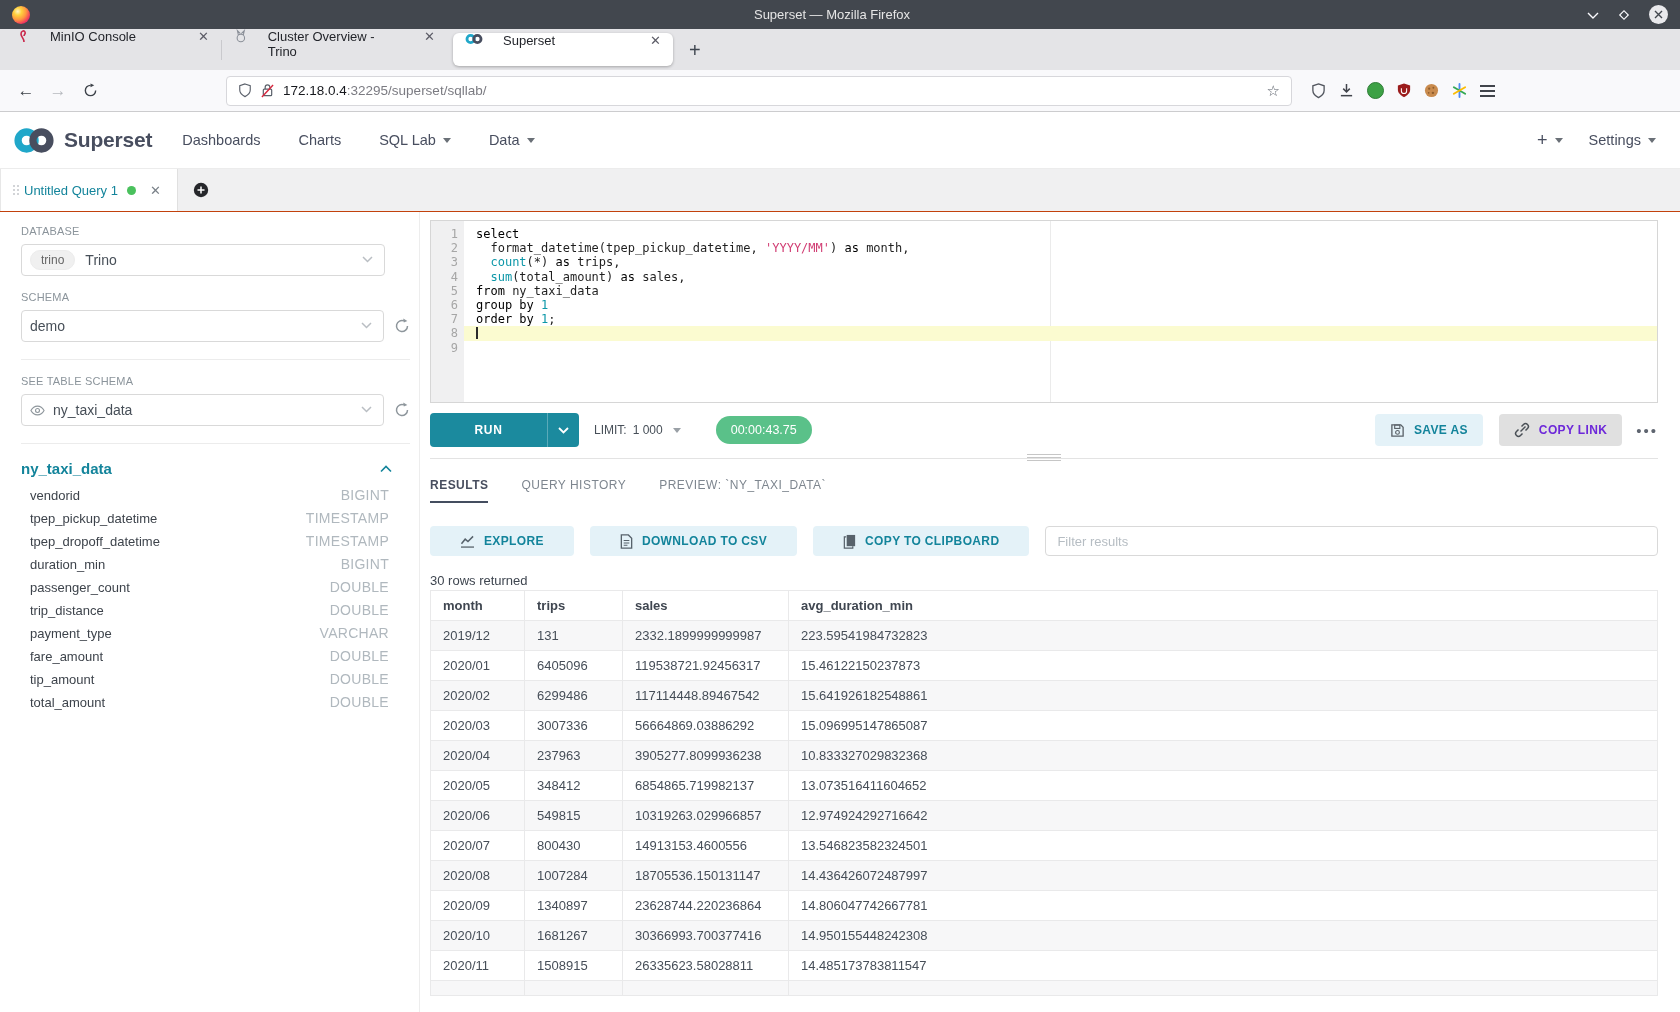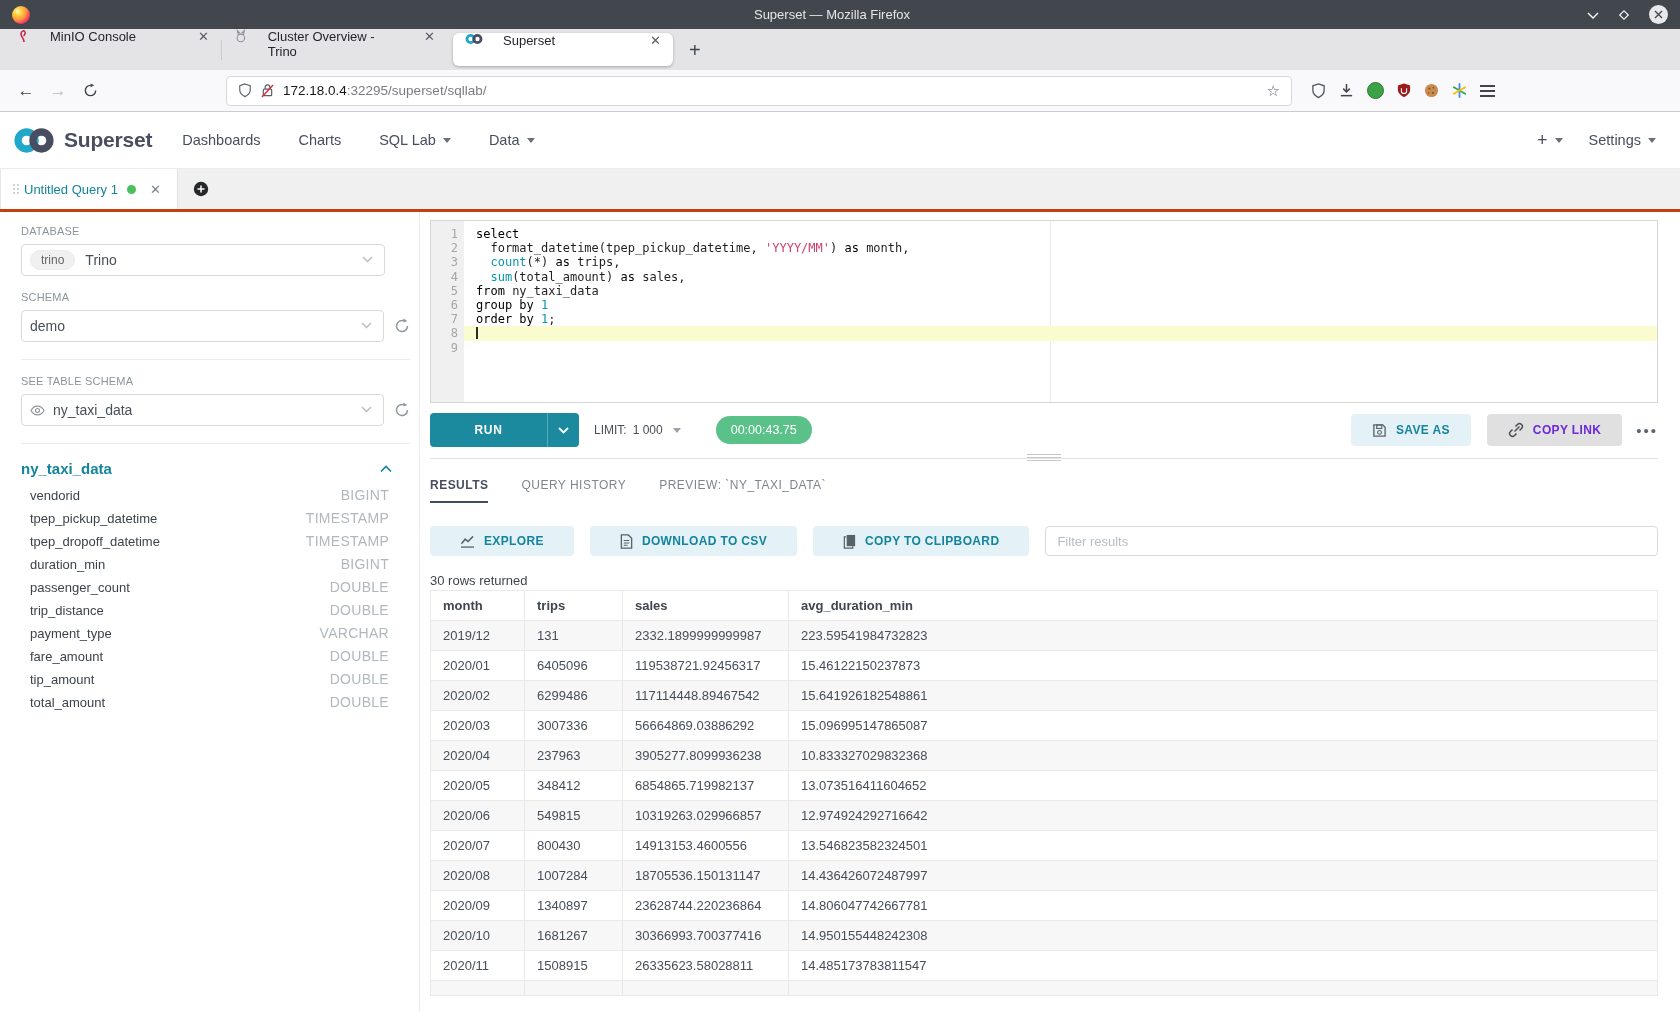--- a/index.html
+++ b/index.html
@@ -39,21 +39,21 @@
   .ssnav{height:57px;display:flex;align-items:center;padding:0 24px 0 12px;background:#fff;border-bottom:1px solid #ececec;box-sizing:border-box}
   .brand{display:flex;align-items:center;gap:8px}
   .brand-name{font-size:21px;font-weight:700;color:#484e5f;letter-spacing:-.2px}
   .menu{display:flex;gap:38px;margin-left:30px;font-size:14.5px;color:#484e5f}
   .menu-item{display:flex;align-items:center;gap:7px}
   .caret{width:0;height:0;border-left:4px solid transparent;border-right:4px solid transparent;border-top:5px solid #6a7077}
   .nav-right{margin-left:auto;display:flex;align-items:center;gap:26px;color:#484e5f;font-size:14.5px}
   .plusnav{font-size:18px}
 
   
-  .qtabbar{height:43px;background:#f0f0f1;border-bottom:3px solid #c2410c;display:flex;align-items:stretch;box-sizing:border-box}
+  .qtabbar{height:43px;background:#f0f0f1;border-bottom:1px solid #c2410c;display:flex;align-items:stretch;box-sizing:border-box}
   .qtab{background:#fff;width:178px;display:flex;align-items:center;gap:9px;padding:0 12px;border-right:1px solid #e0e0e0;border-left:1px solid #e7e7e7;box-sizing:border-box}
   .qtab-title{color:#13849b;font-size:13px;white-space:nowrap}
   .qdot{width:9px;height:9px;border-radius:50%;background:#4ac15d;flex:none}
   .qx{color:#798088;font-size:13px;margin-left:5px}
   .qdots{width:2px;height:2px;background:#c3c6ca;border-radius:50%;display:inline-block;margin-top:-8px;
     box-shadow:0 4px 0 #c3c6ca,0 8px 0 #c3c6ca,4px 0 0 #c3c6ca,4px 4px 0 #c3c6ca,4px 8px 0 #c3c6ca;flex:none}
   .qplus{width:46px;display:flex;align-items:center;justify-content:center}
 
   
   .content{display:flex;height:800px}
@@ -94,21 +94,21 @@
   
   .runrow{display:flex;align-items:center;margin-top:10px;height:34px}
   .runbtn{width:149px;height:34px;background:#1b8a9e;border-radius:4px;color:#fff;display:flex;align-items:stretch;
           font-size:12px;font-weight:700;letter-spacing:.05em;overflow:hidden}
   .run-main{flex:1;display:flex;align-items:center;justify-content:center;border-right:1px solid rgba(255,255,255,.28)}
   .run-caret{width:31px;display:flex;align-items:center;justify-content:center}
   .limit{margin-left:15px;font-size:12px;color:#474f58;display:flex;align-items:center;gap:6px}
   .limit-caret{width:0;height:0;border-left:4px solid transparent;border-right:4px solid transparent;border-top:5px solid #9aa0a6;margin-left:4px}
   .timer{margin-left:35px;background:#5ac189;color:#fff;font-size:12.5px;padding:7px 15px;border-radius:16px}
   .right-btns{margin-left:auto;display:flex;align-items:center}
-  .btn-flat{height:32px;display:flex;align-items:center;gap:9px;padding:0 21px;border-radius:4px;font-size:12px;font-weight:700;letter-spacing:.03em}
+  .btn-flat{height:32px;display:flex;align-items:center;gap:9px;padding:0 15px;border-radius:4px;font-size:12px;font-weight:700;letter-spacing:.03em}
   .saveas{background:#e4f2f8;color:#13849b}
   .copylink{background:#e0e0e0;color:#6d28d9;margin-left:16px}
   .dots{color:#5f6570;font-size:15px;letter-spacing:2px;margin-left:14px}
 
   
   .south{margin-top:11px;border-top:1px solid #e3e3e3;position:relative}
   .draghandle{position:absolute;top:-7px;left:50%;transform:translateX(-50%);width:34px}
   .draghandle i{display:block;height:1px;background:#c6c6c6;margin:2px 0}
   .restabs{display:flex;gap:33px;margin-top:19px;font-size:12px;letter-spacing:.04em}
   .rtab{color:#7e868f;padding-bottom:9px}

